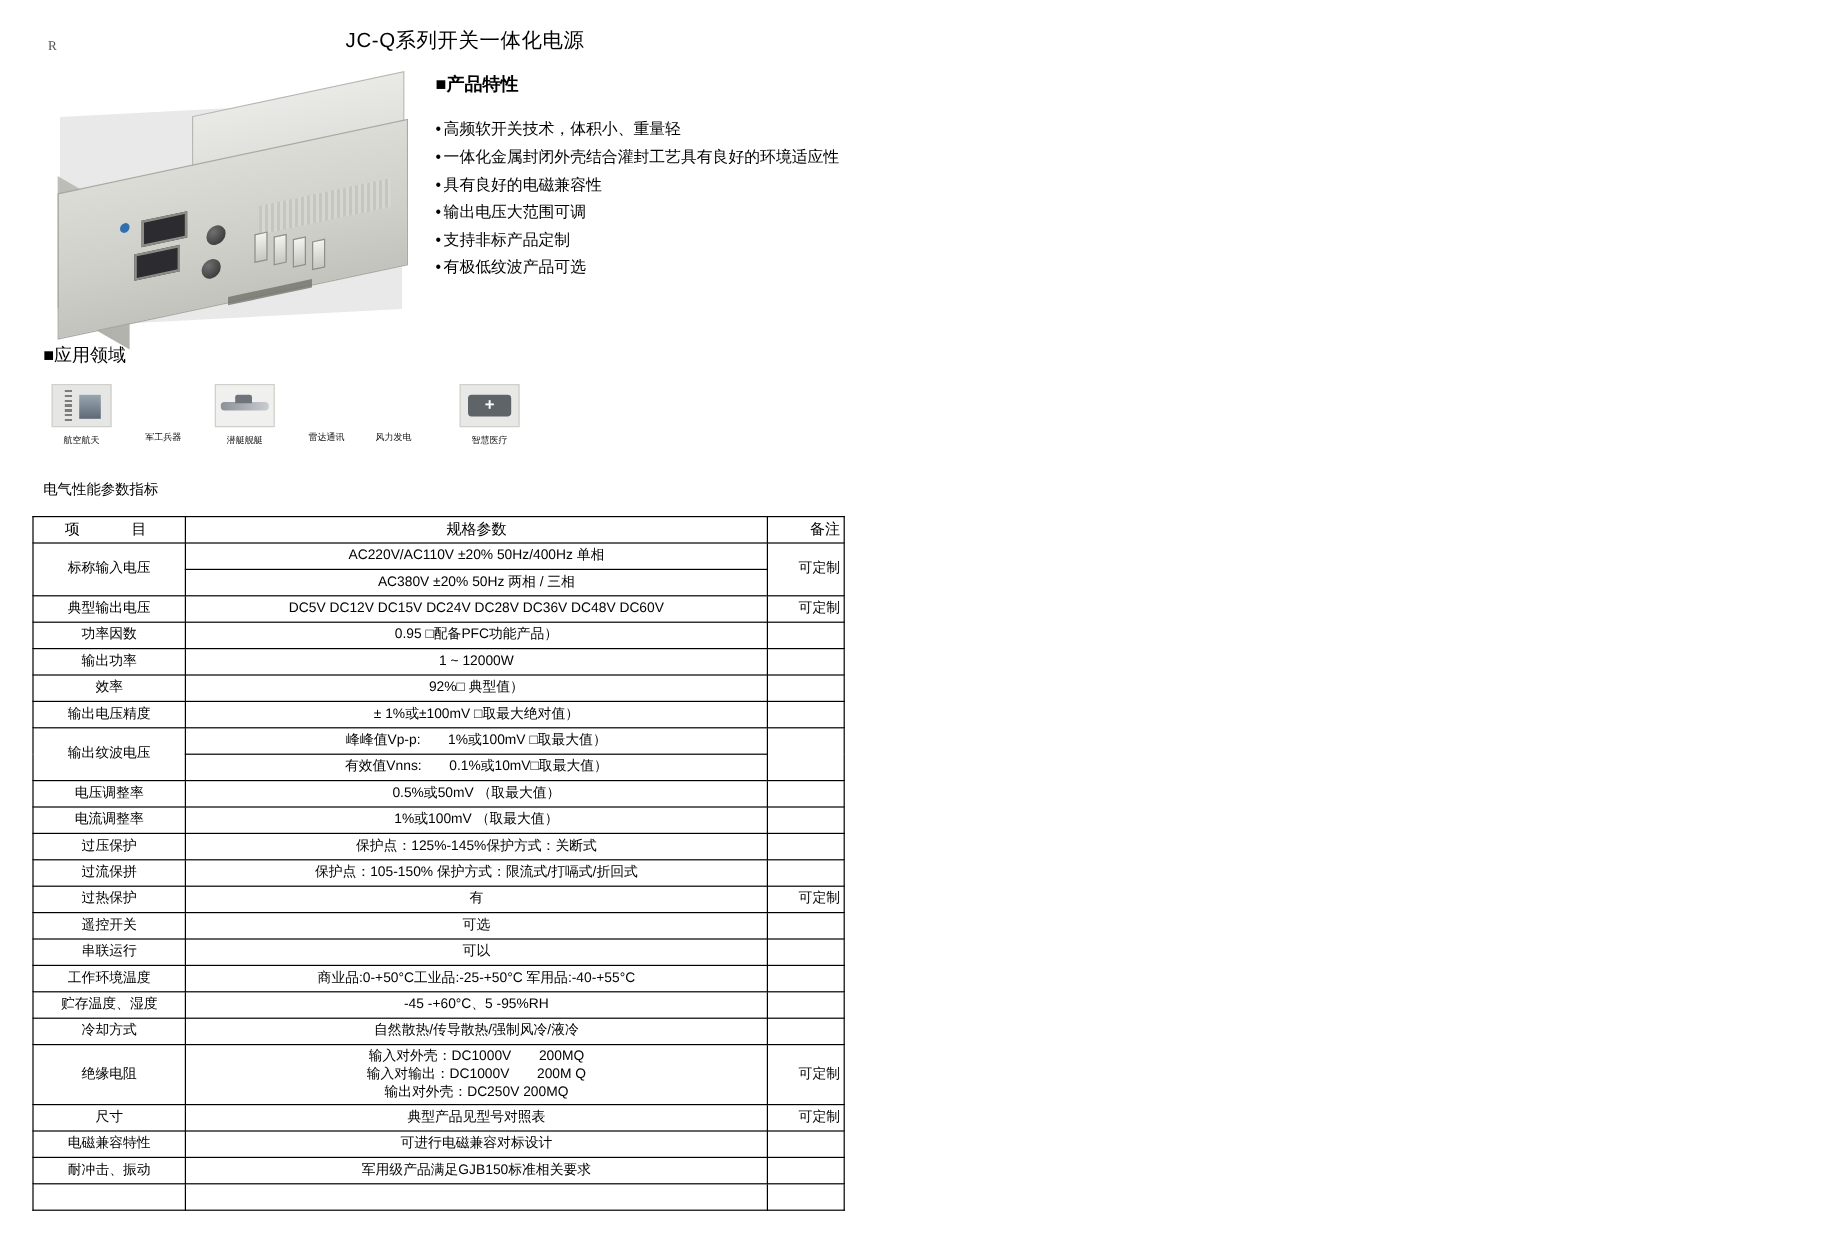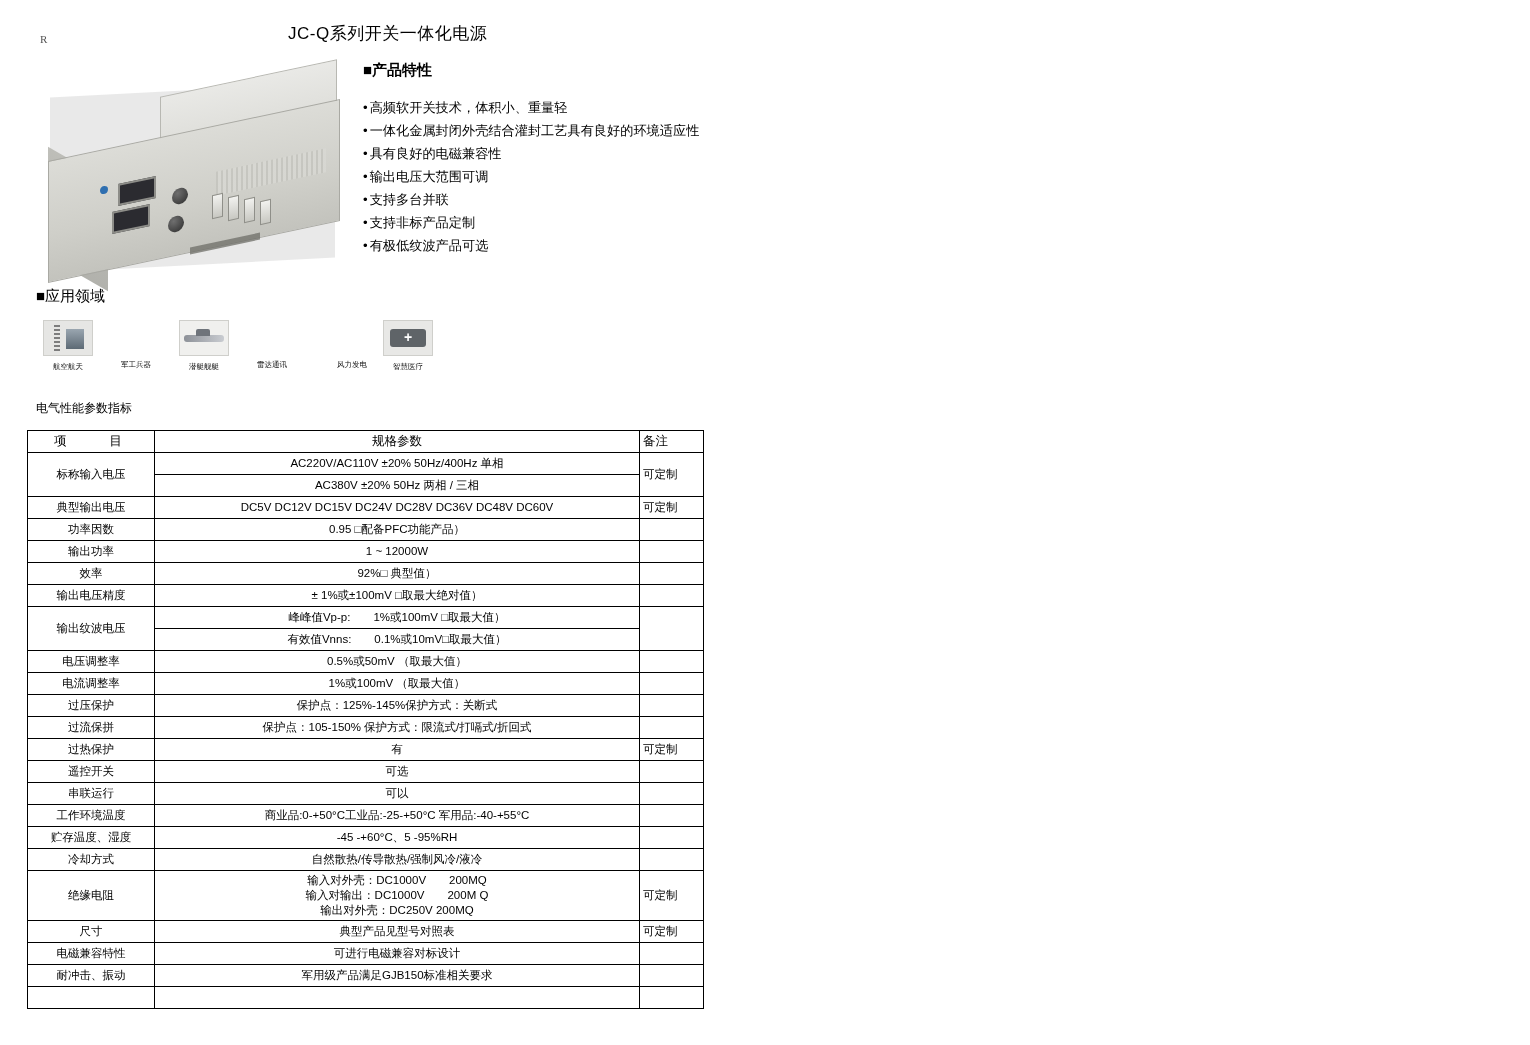--- a/index.html
+++ b/index.html
@@ -191,21 +191,21 @@
   .app .cap {
     margin-top: 6px;
     font-size: 7.5px;
     color: #111;
     white-space: nowrap;
   }
   .app.a1 { left: 0px; }
   .app.a2 { left: 68px; }
   .app.a3 { left: 136px; }
   .app.a4 { left: 204px; }
-  .app.a5 { left: 284px; }
+  .app.a5 { left: 260px; }
   .app.a6 { left: 340px; }
 
   .thumb.t1::before {
     content:"";position:absolute;left:10px;top:4px;width:6px;height:26px;
     background:repeating-linear-gradient(0deg,#7d7d7d 0 2px,#e6e6e4 2px 4px);
   }
   .thumb.t1::after {
     content:"";position:absolute;left:22px;top:8px;width:18px;height:20px;
     background:linear-gradient(180deg,#9aa6b0,#5d6a75);
   }
@@ -246,21 +246,21 @@
   }
   table.spec td {
     border: 1px solid #000000;
     padding: 2px 3px;
     vertical-align: middle;
     height: 17px;
     line-height: 15px;
   }
   td.c1 { width: 120px; text-align: center; }
   td.c2 { width: 478px; text-align: center; }
-  td.c3 { width: 57px; text-align: left; }
+  td.c3 { width: 57px; text-align: right; }
   .hdr td { font-size: 12.5px; height: 24px; }
   .hdr .c1 { letter-spacing: 6px; }
   .ins-lines { text-align: center; line-height: 16px; }
   td.tall { height: 52px; }
   td.clip { height: 9px; overflow: hidden; }
 </style>
 </head>
 <body>
 
 <div class="page">
@@ -286,21 +286,20 @@
     <div class="ph-btn b4"></div>
     <div class="ph-label"></div>
   </div>
 
   <div class="feat-head">■产品特性</div>
   <div class="feat-list">
     <div class="li"><span class="dot">•</span><span>高频软开关技术，体积小、重量轻</span></div>
     <div class="li"><span class="dot">•</span><span>一体化金属封闭外壳结合灌封工艺具有良好的环境适应性</span></div>
     <div class="li"><span class="dot">•</span><span>具有良好的电磁兼容性</span></div>
     <div class="li"><span class="dot">•</span><span>输出电压大范围可调</span></div>
-    <div class="li"><span class="dot">•</span><span>支持多台并联</span></div>
     <div class="li"><span class="dot">•</span><span>支持非标产品定制</span></div>
     <div class="li"><span class="dot">•</span><span>有极低纹波产品可选</span></div>
   </div>
 
   <div class="app-head">■应用领域</div>
   <div class="apps">
     <div class="app a1">
       <div class="thumb t1"></div>
       <div class="cap">航空航天</div>
     </div>

